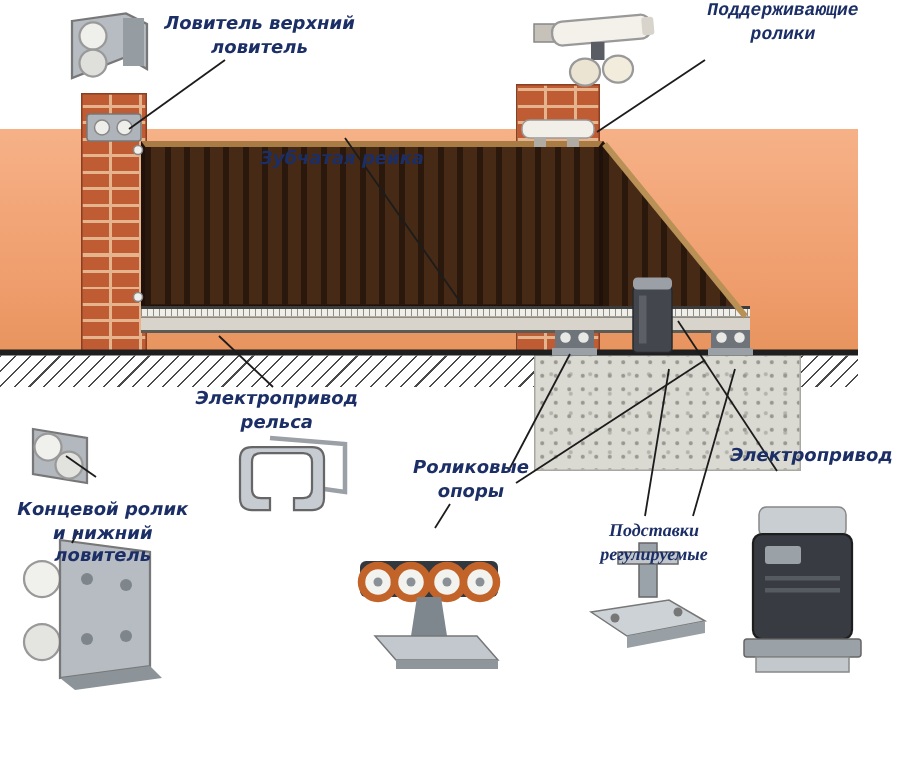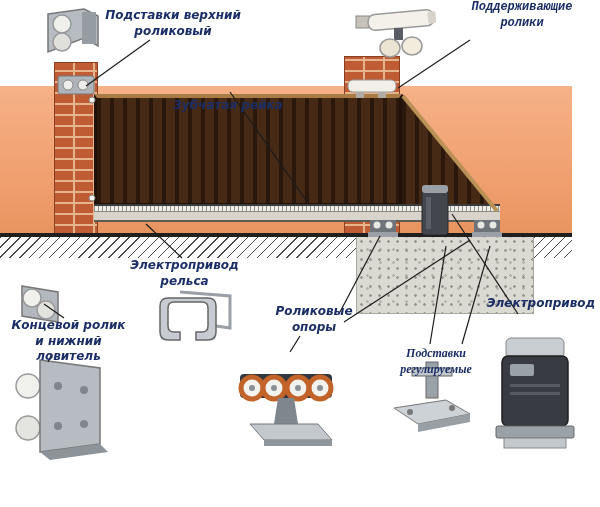--- a/index.html
+++ b/index.html
@@ -234,20 +234,20 @@
     <line x1="344" y1="322" x2="470" y2="240"></line>
     <line x1="300" y1="336" x2="290" y2="352"></line>
     <line x1="430" y1="344" x2="446" y2="246"></line>
     <line x1="462" y1="344" x2="490" y2="246"></line>
     <line x1="518" y1="314" x2="452" y2="214"></line>
   </g>
   <circle cx="92" cy="100" r="3" fill="#f0f0ec" stroke="#888"></circle>
   <circle cx="92" cy="198" r="3" fill="#f0f0ec" stroke="#888"></circle>
 </svg>
 
-<div class="lbl" style="left:98px;top:8px;width:150px;">Подставки верхний роликовый</div>
+<div class="lbl" style="left:98px;top:8px;width:150px;">Ловитель верхний ловитель</div>
 <div class="lbl" style="left:452px;top:0;width:140px;font-family:Liberation Mono, monospace;">Поддерживающие ролики</div>
 <div class="lbl" style="left:168px;top:74px;width:120px;margin-top:24px;">Зубчатая рейка</div>
 <div class="lbl" style="left:122px;top:258px;width:125px;">Электропривод рельса</div>
-<div class="lbl" style="left:6px;top:318px;width:125px;">Концевой ролик и нижний ловитель</div>
+<div class="lbl" style="left:6px;top:332px;width:125px;">Концевой ролик и нижний ловитель</div>
 <div class="lbl" style="left:264px;top:304px;width:100px;">Роликовые опоры</div>
 <div class="lbl" style="left:376px;top:346px;width:120px;font-family:Liberation Serif, serif;">Подставки регулируемые</div>
 <div class="lbl" style="left:486px;top:296px;width:110px;">Электропривод</div>
 
 </body></html>

